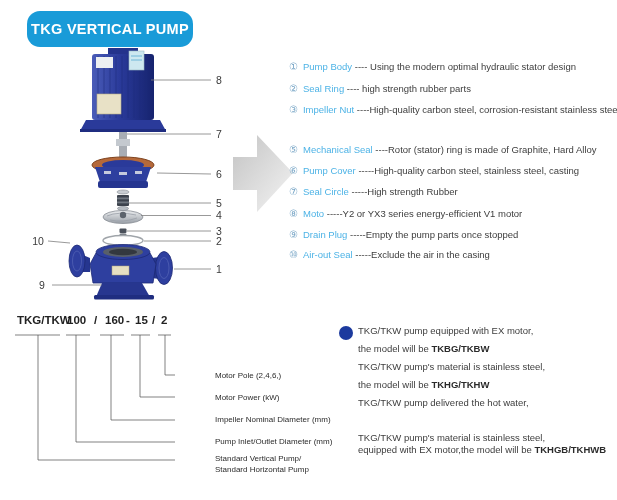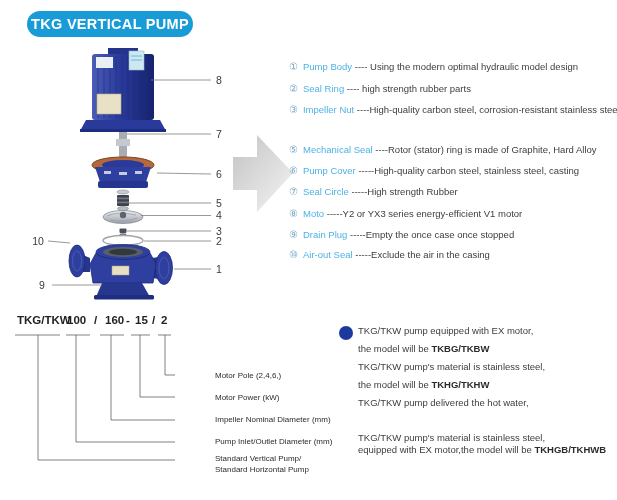--- a/index.html
+++ b/index.html
@@ -1,20 +1,20 @@
 <!DOCTYPE html>
 <html><head>
 <meta charset="utf-8">
 <style>
   html,body{margin:0;padding:0;background:#ffffff;}
   #page{position:relative;width:617px;height:500px;background:#ffffff;overflow:hidden;
         font-family:"Liberation Sans", sans-serif;}
   svg{position:absolute;left:0;top:0;}
 
-  .banner{position:absolute;left:27px;top:11px;width:166px;height:26px;border-radius:13px;
+  .banner{position:absolute;left:27px;top:11px;width:166px;height:36px;border-radius:13px;
           background:#199bd8;display:flex;align-items:center;justify-content:center;}
   .banner span{color:#ffffff;font-weight:bold;font-size:14.5px;letter-spacing:.3px;}
 
   .callout{position:absolute;transform:translate(-50%,-50%);font-size:10.5px;color:#3a3a3a;}
 
   .pitem{position:absolute;left:289px;white-space:nowrap;font-size:9.5px;line-height:12px;color:#3d3d3d;}
   .pitem .num{color:#7aa7c7;margin-right:5px;font-size:10px;}
   .pitem .pname{color:#4db3e6;}
   .pitem .pdesc{color:#3d3d3d;}
 
@@ -148,28 +148,28 @@
   <span class="callout" style="left:219px;top:134px">7</span>
   <span class="callout" style="left:219px;top:174px">6</span>
   <span class="callout" style="left:219px;top:203px">5</span>
   <span class="callout" style="left:219px;top:215px">4</span>
   <span class="callout" style="left:219px;top:231px">3</span>
   <span class="callout" style="left:219px;top:241px">2</span>
   <span class="callout" style="left:38px;top:241px">10</span>
   <span class="callout" style="left:219px;top:269px">1</span>
   <span class="callout" style="left:42px;top:285px">9</span>
 
-  <div class="pitem" style="top:61px"><span class="num">①</span><span class="pname">Pump Body</span> <span class="pdesc">---- Using the modern optimal hydraulic model design</span></div>
+  <div class="pitem" style="top:61px"><span class="num">①</span><span class="pname">Pump Body</span> <span class="pdesc">---- Using the modern optimal hydraulic stator design</span></div>
   <div class="pitem" style="top:83px"><span class="num">②</span><span class="pname">Seal Ring</span> <span class="pdesc">---- high strength rubber parts</span></div>
   <div class="pitem" style="top:104px"><span class="num">③</span><span class="pname">Impeller Nut</span> <span class="pdesc">----High-quality carbon steel, corrosion-resistant stainless steel</span></div>
   <div class="pitem" style="top:144px"><span class="num">⑤</span><span class="pname">Mechanical Seal</span> <span class="pdesc">----Rotor (stator) ring is made of Graphite, Hard Alloy</span></div>
   <div class="pitem" style="top:165px"><span class="num">⑥</span><span class="pname">Pump Cover</span> <span class="pdesc">-----High-quality carbon steel, stainless steel, casting</span></div>
   <div class="pitem" style="top:186px"><span class="num">⑦</span><span class="pname">Seal Circle</span> <span class="pdesc">-----High strength Rubber</span></div>
   <div class="pitem" style="top:208px"><span class="num">⑧</span><span class="pname">Moto</span> <span class="pdesc">-----Y2 or YX3 series energy-efficient V1 motor</span></div>
-  <div class="pitem" style="top:229px"><span class="num">⑨</span><span class="pname">Drain Plug</span> <span class="pdesc">-----Empty the once case once stopped</span></div>
+  <div class="pitem" style="top:229px"><span class="num">⑨</span><span class="pname">Drain Plug</span> <span class="pdesc">-----Empty the pump parts once stopped</span></div>
   <div class="pitem" style="top:249px"><span class="num">⑩</span><span class="pname">Air-out Seal</span> <span class="pdesc">-----Exclude the air in the casing</span></div>
 
   <span class="mseg" style="left:17px">TKG/TKW</span>
   <span class="mseg" style="left:67px">100</span>
   <span class="mseg" style="left:94px">/</span>
   <span class="mseg" style="left:105px">160</span>
   <span class="mseg" style="left:126px">-</span>
   <span class="mseg" style="left:135px">15</span>
   <span class="mseg" style="left:152px">/</span>
   <span class="mseg" style="left:161px">2</span>

